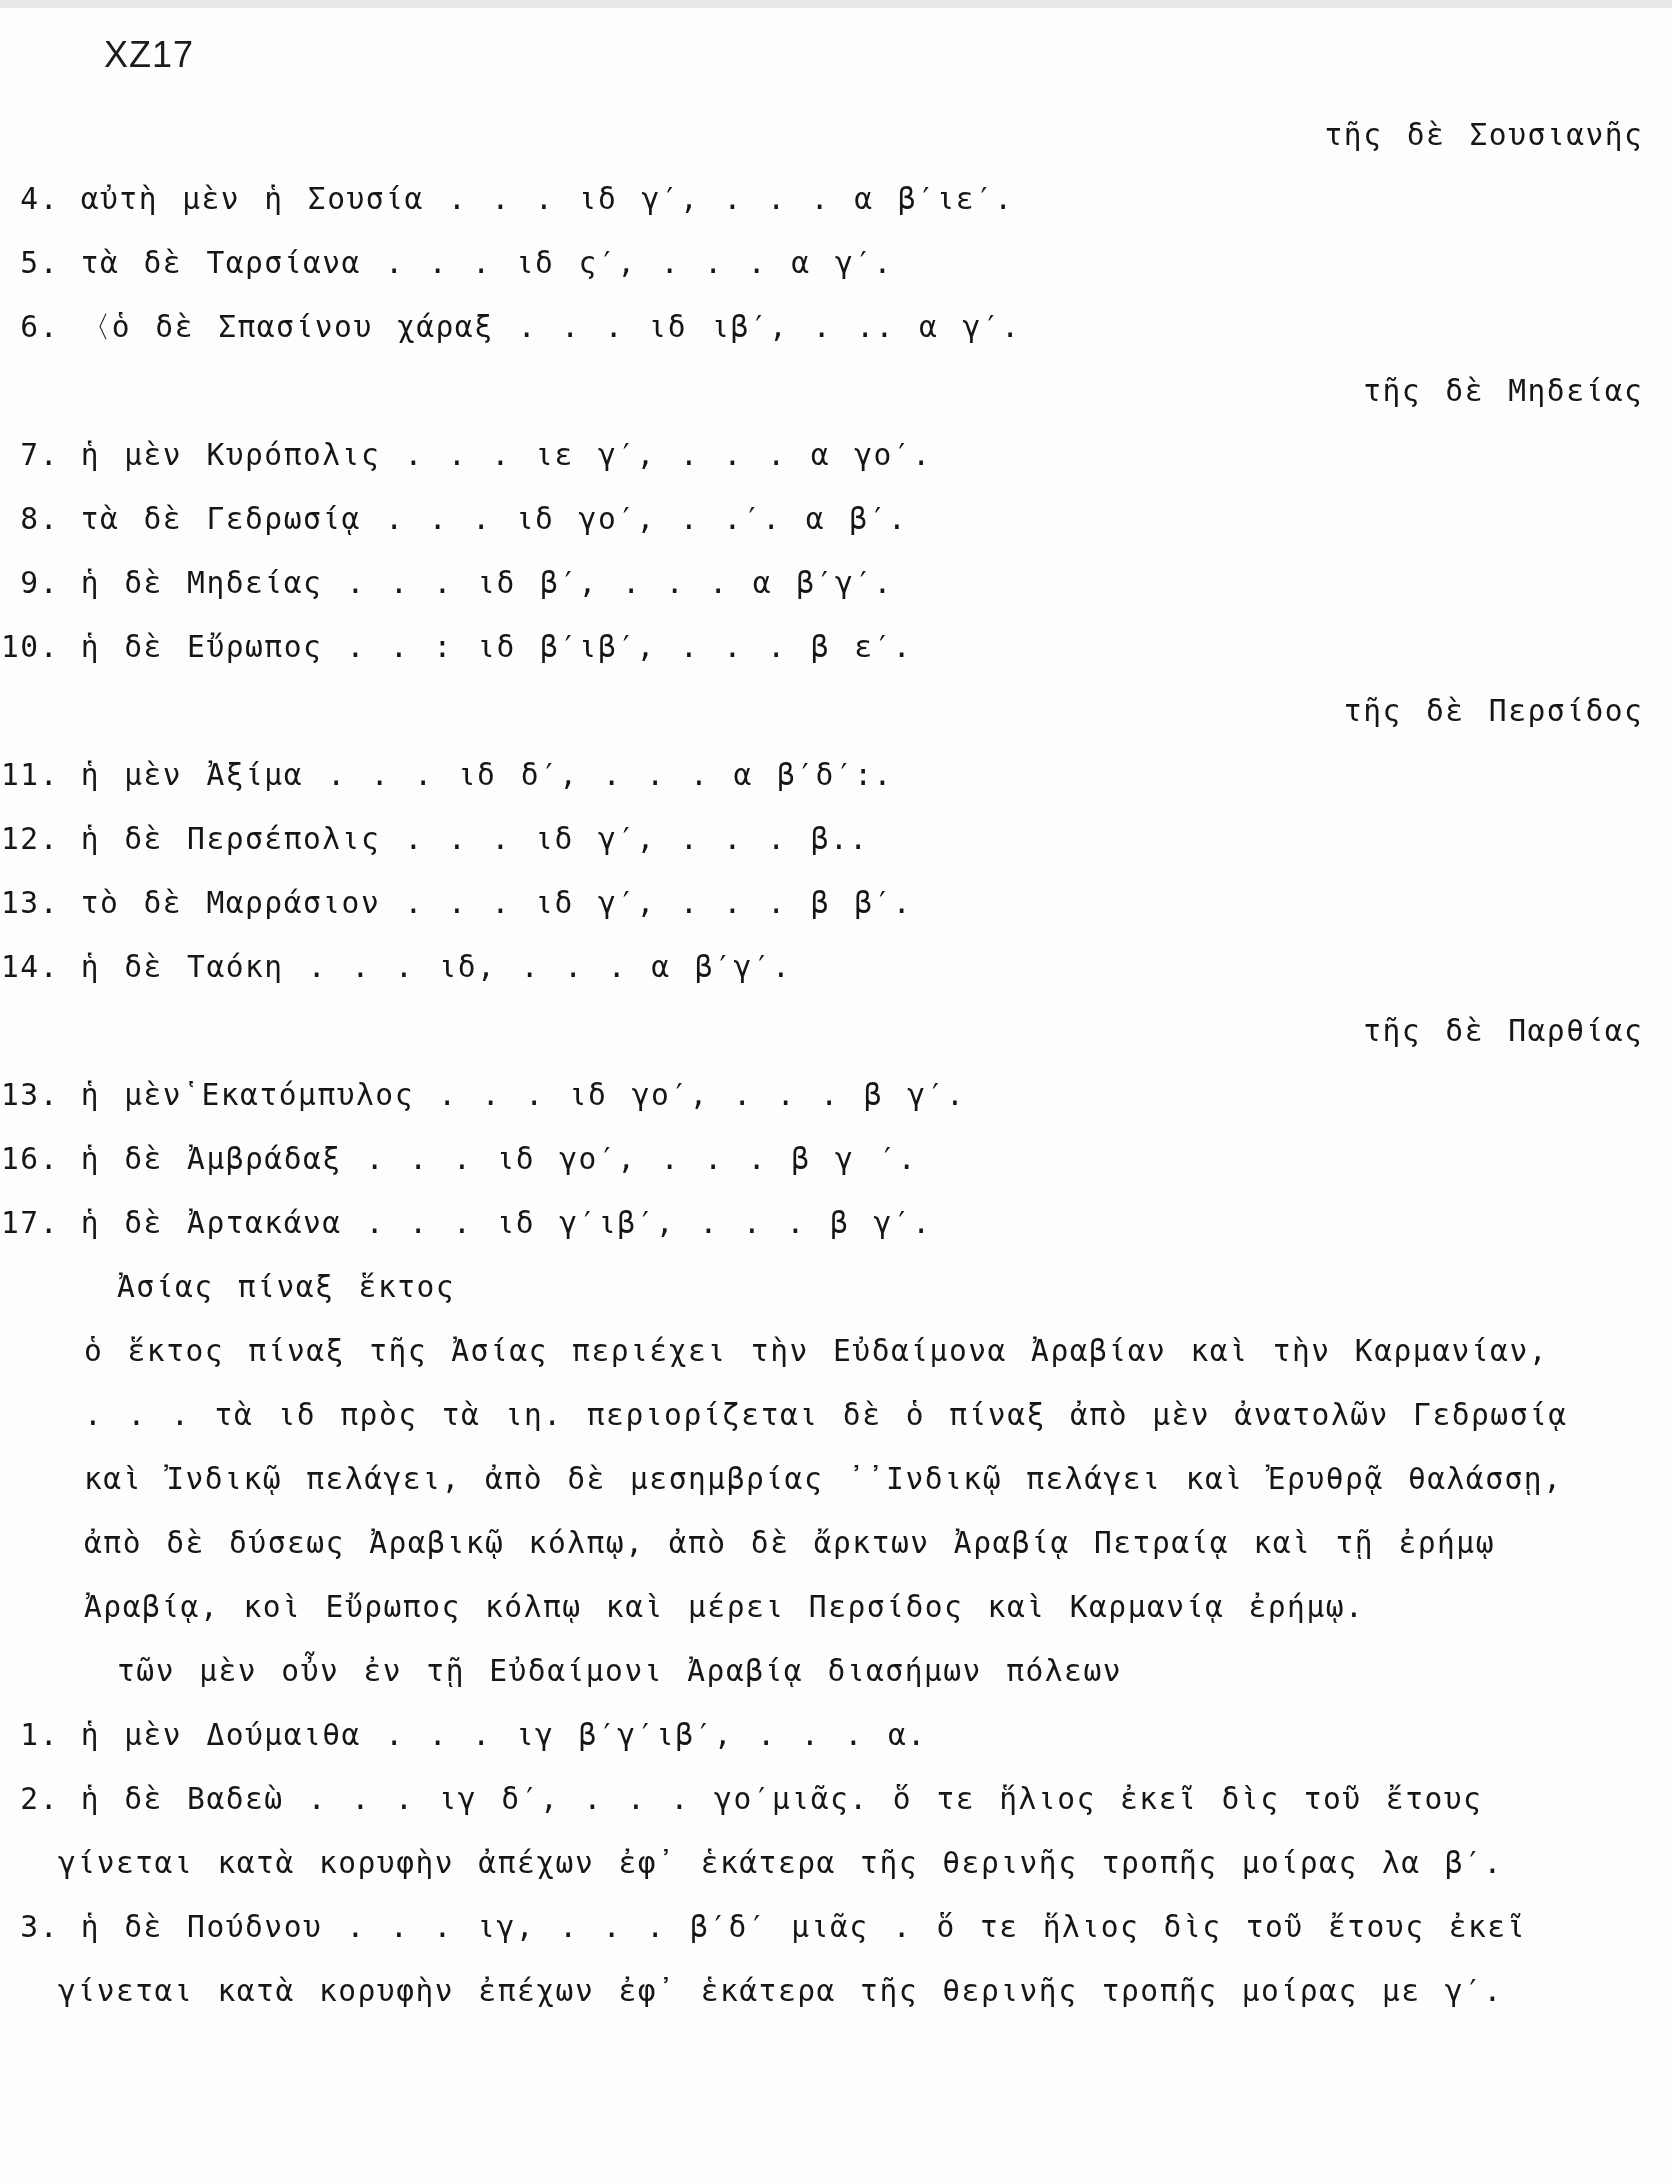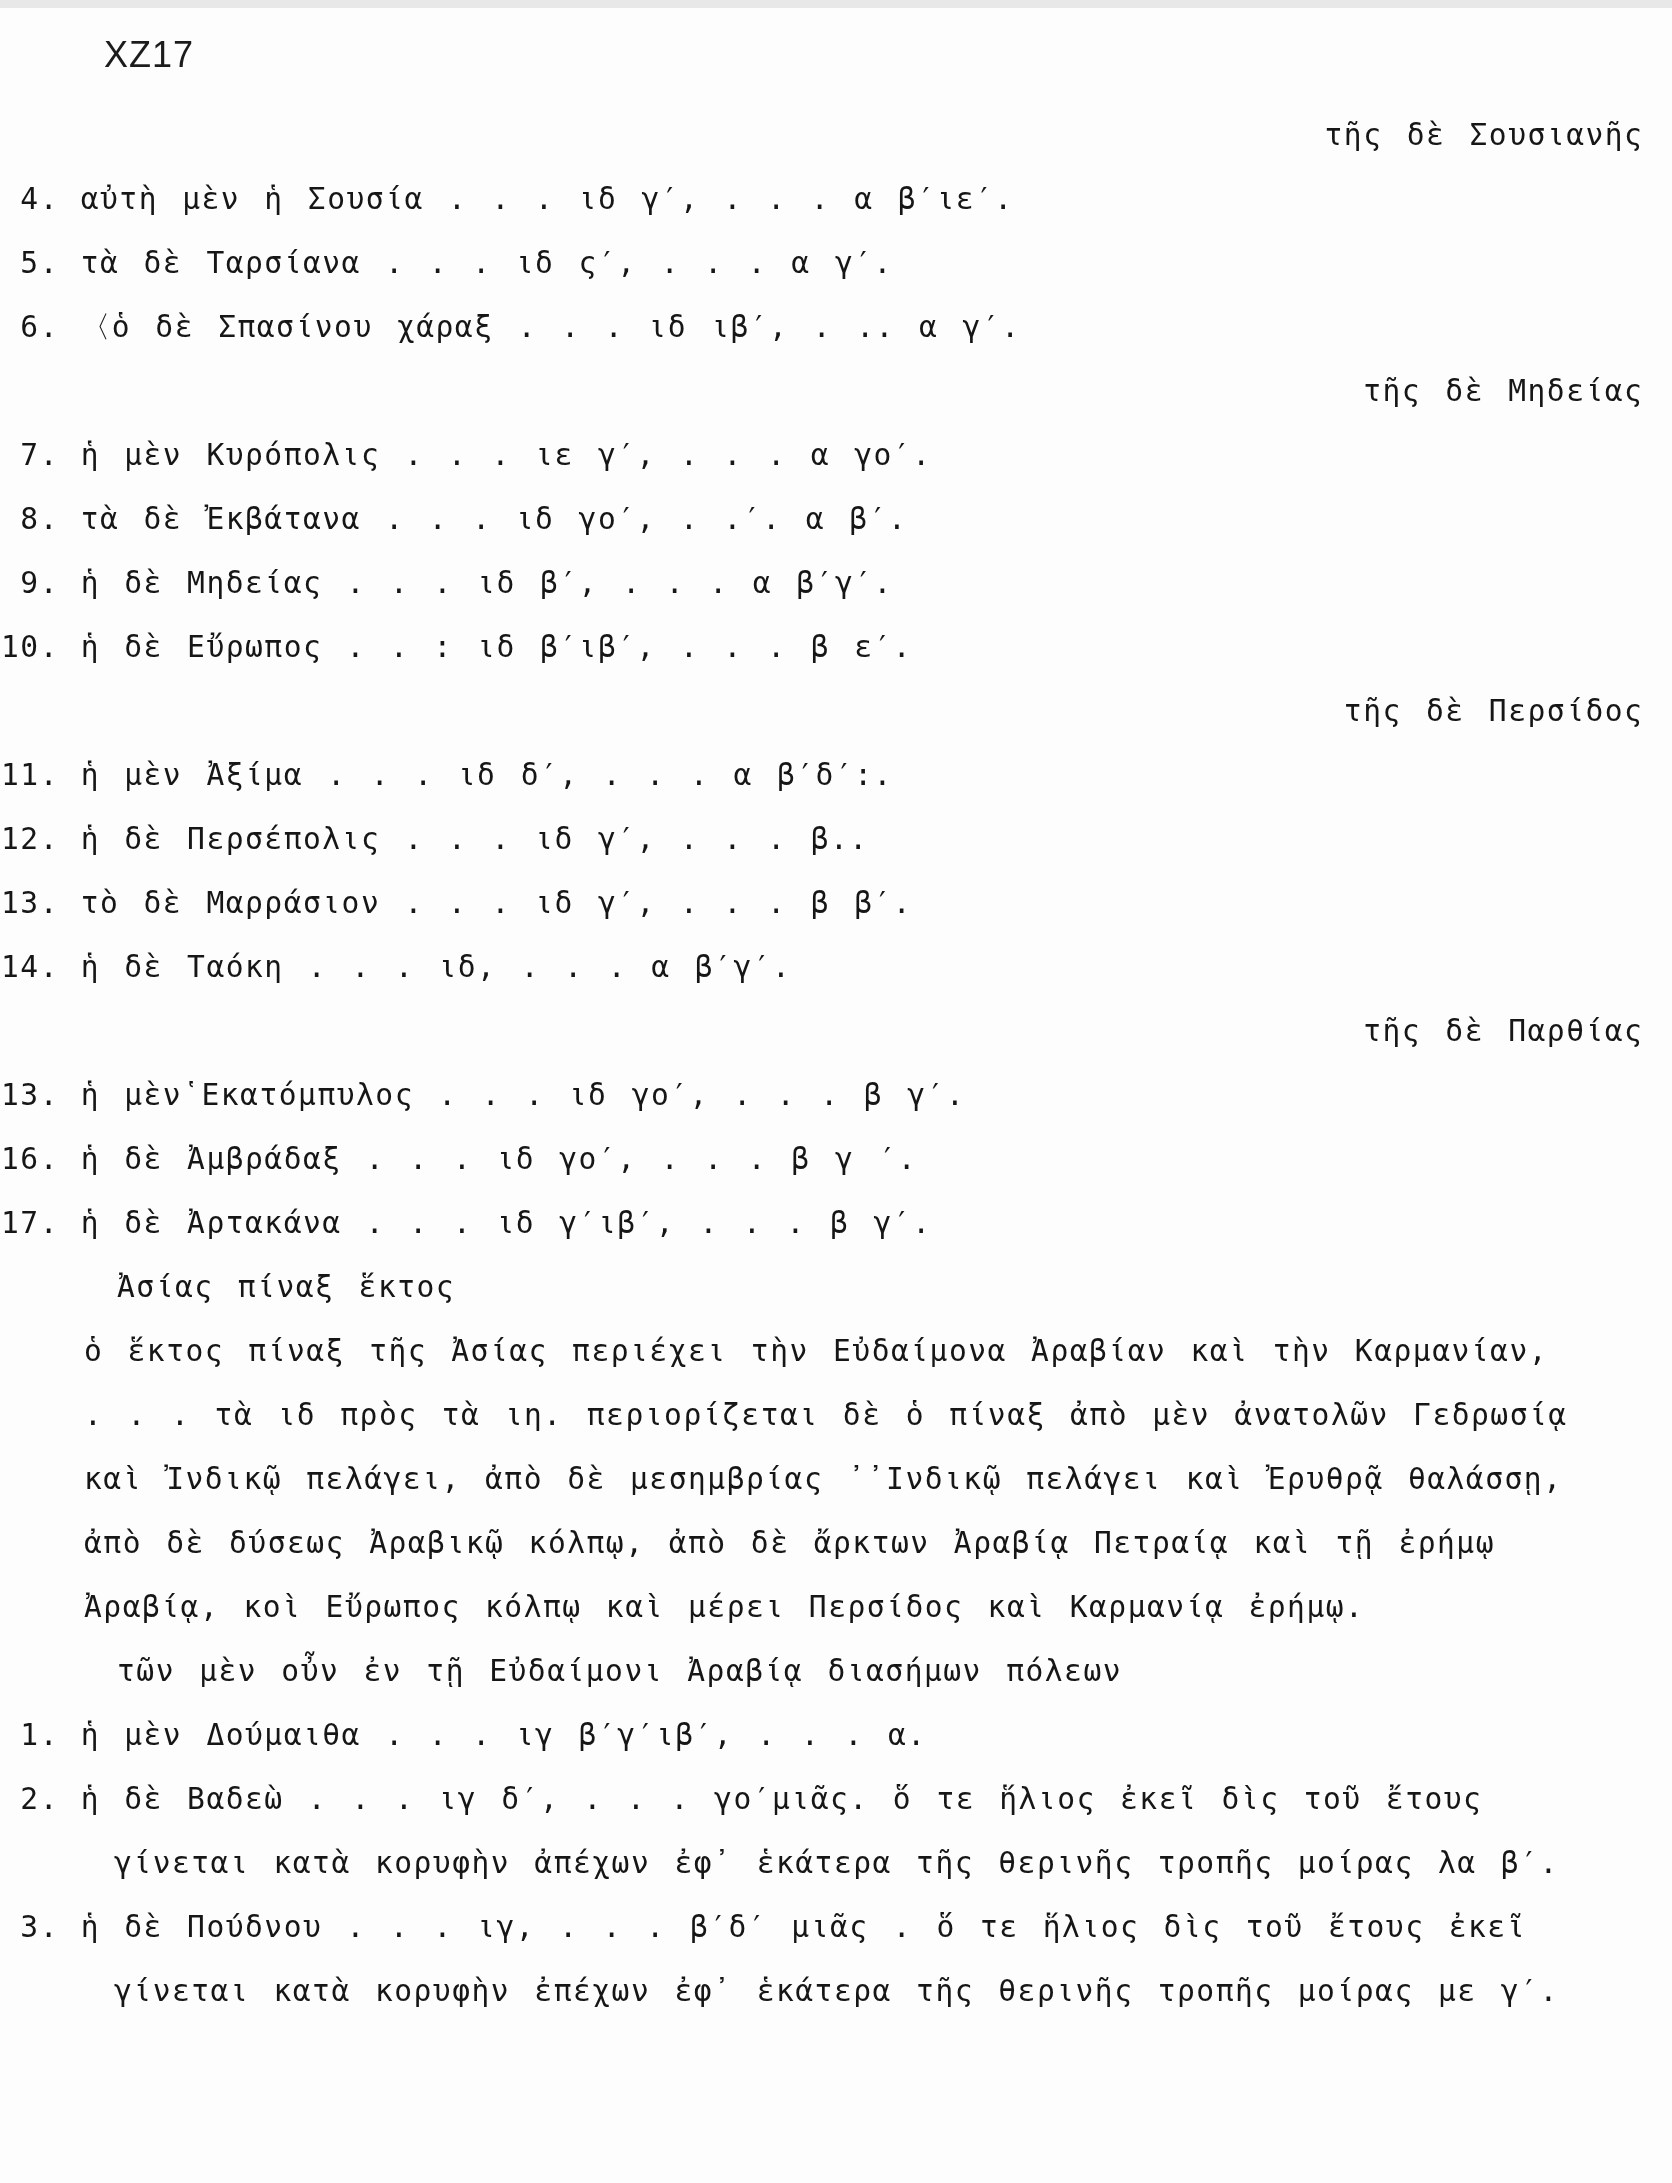--- a/index.html
+++ b/index.html
@@ -50,21 +50,21 @@
     padding-left: 249px;
     text-align: right;
   }
   .line-heading2 {
     padding-left: 117px;
   }
   .line-para {
     padding-left: 84px;
   }
   .line-cont {
-    padding-left: 114px;
+    padding-left: 58px;
   }
 </style>
 </head>
 <body>
 
 <div class="page">
   <div class="page-header">XZ17</div>
 
   <div class="lines">
 
@@ -73,21 +73,21 @@
       <div class="line line-entry"><span class="num">4.</span><span class="txt">αὐτὴ μὲν ἡ Σουσία . . . ιδ γ′, . . . α β′ιε′.</span></div>
 
       <div class="line line-entry"><span class="num">5.</span><span class="txt">τὰ δὲ Ταρσίανα . . . ιδ ς′, . . . α γ′.</span></div>
 
       <div class="line line-entry"><span class="num">6.</span><span class="txt">〈ὁ δὲ Σπασίνου χάραξ . . . ιδ ιβ′, . .. α γ′.</span></div>
 
       <div class="line line-heading"><span class="txt">τῆς δὲ Μηδείας</span></div>
 
       <div class="line line-entry"><span class="num">7.</span><span class="txt">ἡ μὲν Κυρόπολις . . . ιε γ′, . . . α γο′.</span></div>
 
-      <div class="line line-entry"><span class="num">8.</span><span class="txt">τὰ δὲ Ἐκβάτανα . . . ιδ γο′, . .′. α β′.</span></div>
+      <div class="line line-entry"><span class="num">8.</span><span class="txt">τὰ δὲ Γεδρωσίᾳ . . . ιδ γο′, . .′. α β′.</span></div>
 
       <div class="line line-entry"><span class="num">9.</span><span class="txt">ἡ δὲ Μηδείας . . . ιδ β′, . . . α β′γ′.</span></div>
 
       <div class="line line-entry"><span class="num">10.</span><span class="txt">ἡ δὲ Εὔρωπος . . : ιδ β′ιβ′, . . . β ε′.</span></div>
 
       <div class="line line-heading"><span class="txt">τῆς δὲ Περσίδος</span></div>
 
       <div class="line line-entry"><span class="num">11.</span><span class="txt">ἡ μὲν Ἀξίμα . . . ιδ δ′, . . . α β′δ′:.</span></div>
 
       <div class="line line-entry"><span class="num">12.</span><span class="txt">ἡ δὲ Περσέπολις . . . ιδ γ′, . . . β..</span></div>

